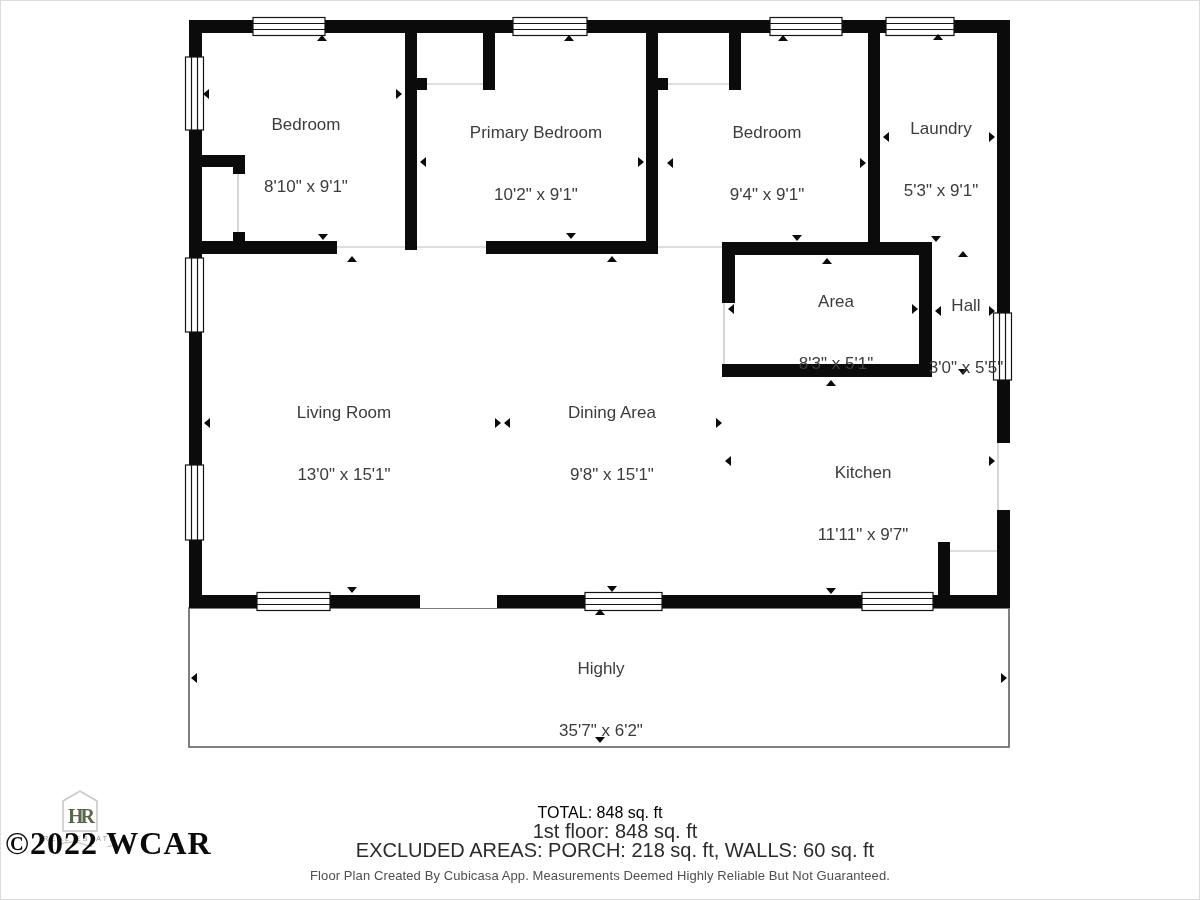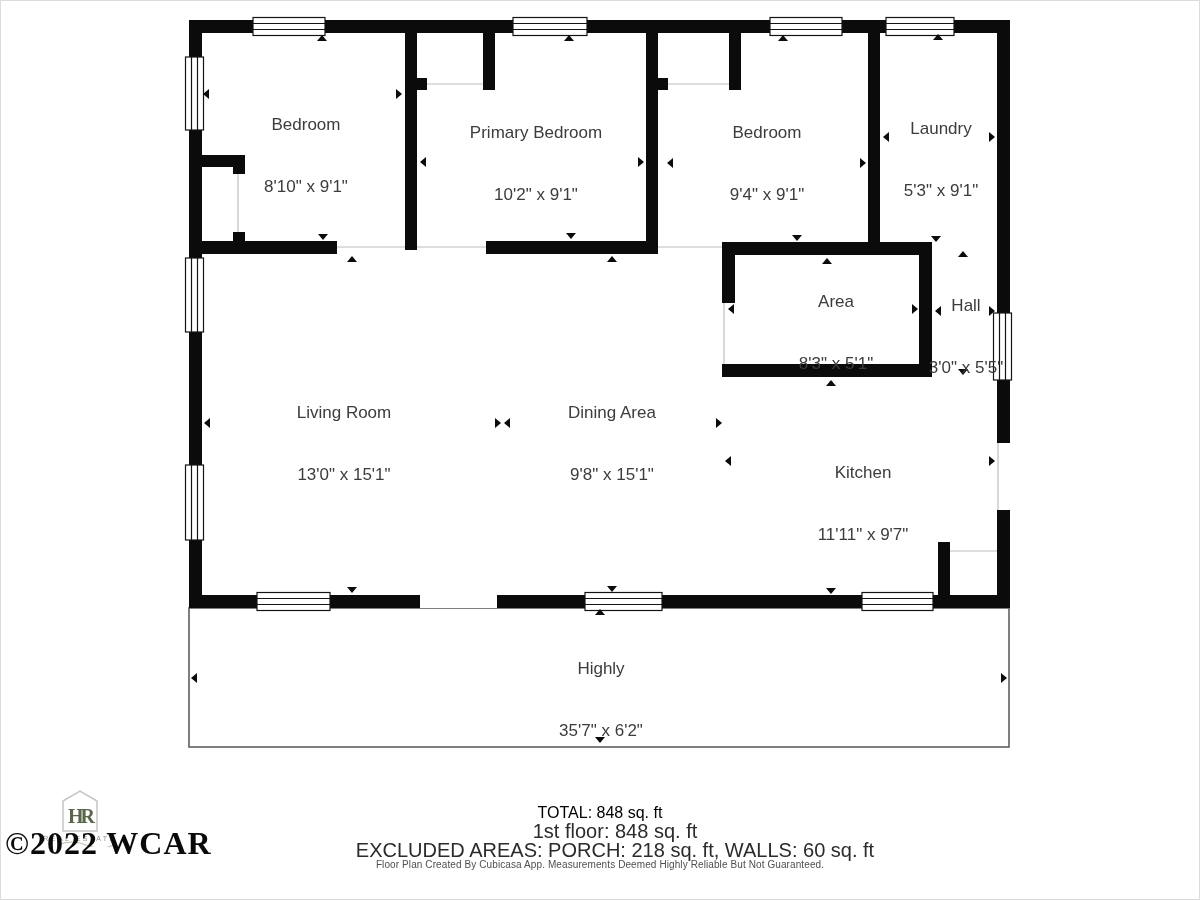--- a/index.html
+++ b/index.html
@@ -14,21 +14,21 @@
     display:flex;flex-direction:column;align-items:center;
     color:#3c3c3c;font-size:17px;line-height:23px;white-space:nowrap;
     text-align:center;z-index:3;gap:39px;
   }
   .summary{
     position:absolute;left:600px;top:804px;transform:translateX(-50%);
     text-align:center;white-space:nowrap;z-index:3;color:#2b2b2b;
   }
   .summary .total{font-size:16px;font-weight:400;color:#000;line-height:18px;}
   .summary .line{font-size:20px;line-height:18.5px;margin-left:30px;}
-  .summary .disclaimer{font-size:10px;color:#4f4f4f;letter-spacing:.1px;}
+  .summary .disclaimer{font-size:13px;color:#4f4f4f;margin-top:9px;letter-spacing:.1px;}
   .watermark{position:absolute;left:0;top:769px;width:240px;height:120px;z-index:4;}
   .wm-logo{position:absolute;left:28px;top:18px;}
   .wm-copy{
     position:absolute;left:5px;top:56px;
     font-family:"Liberation Serif","DejaVu Serif",serif;font-weight:700;
     font-size:32px;color:#0a0a0a;letter-spacing:1px;white-space:nowrap;
   }
 </style>
 </head>
 <body>

